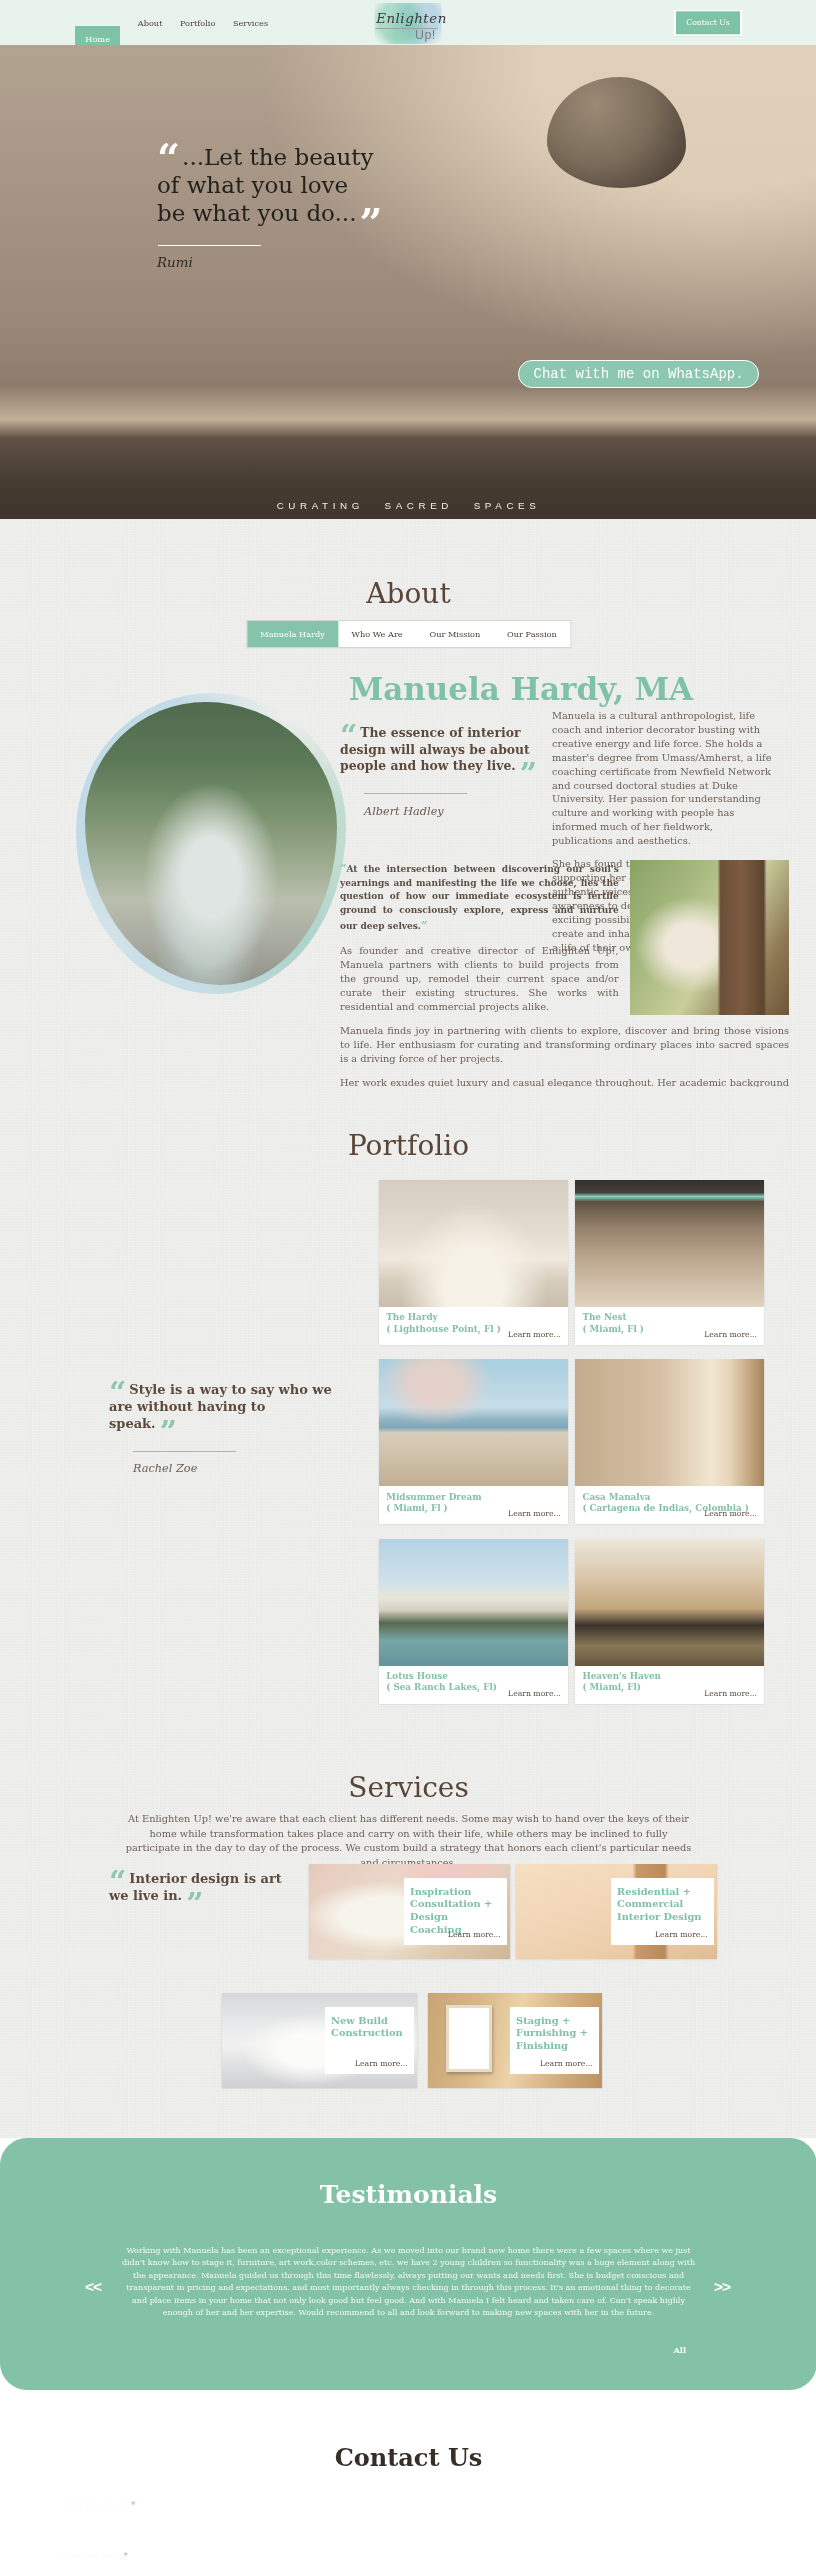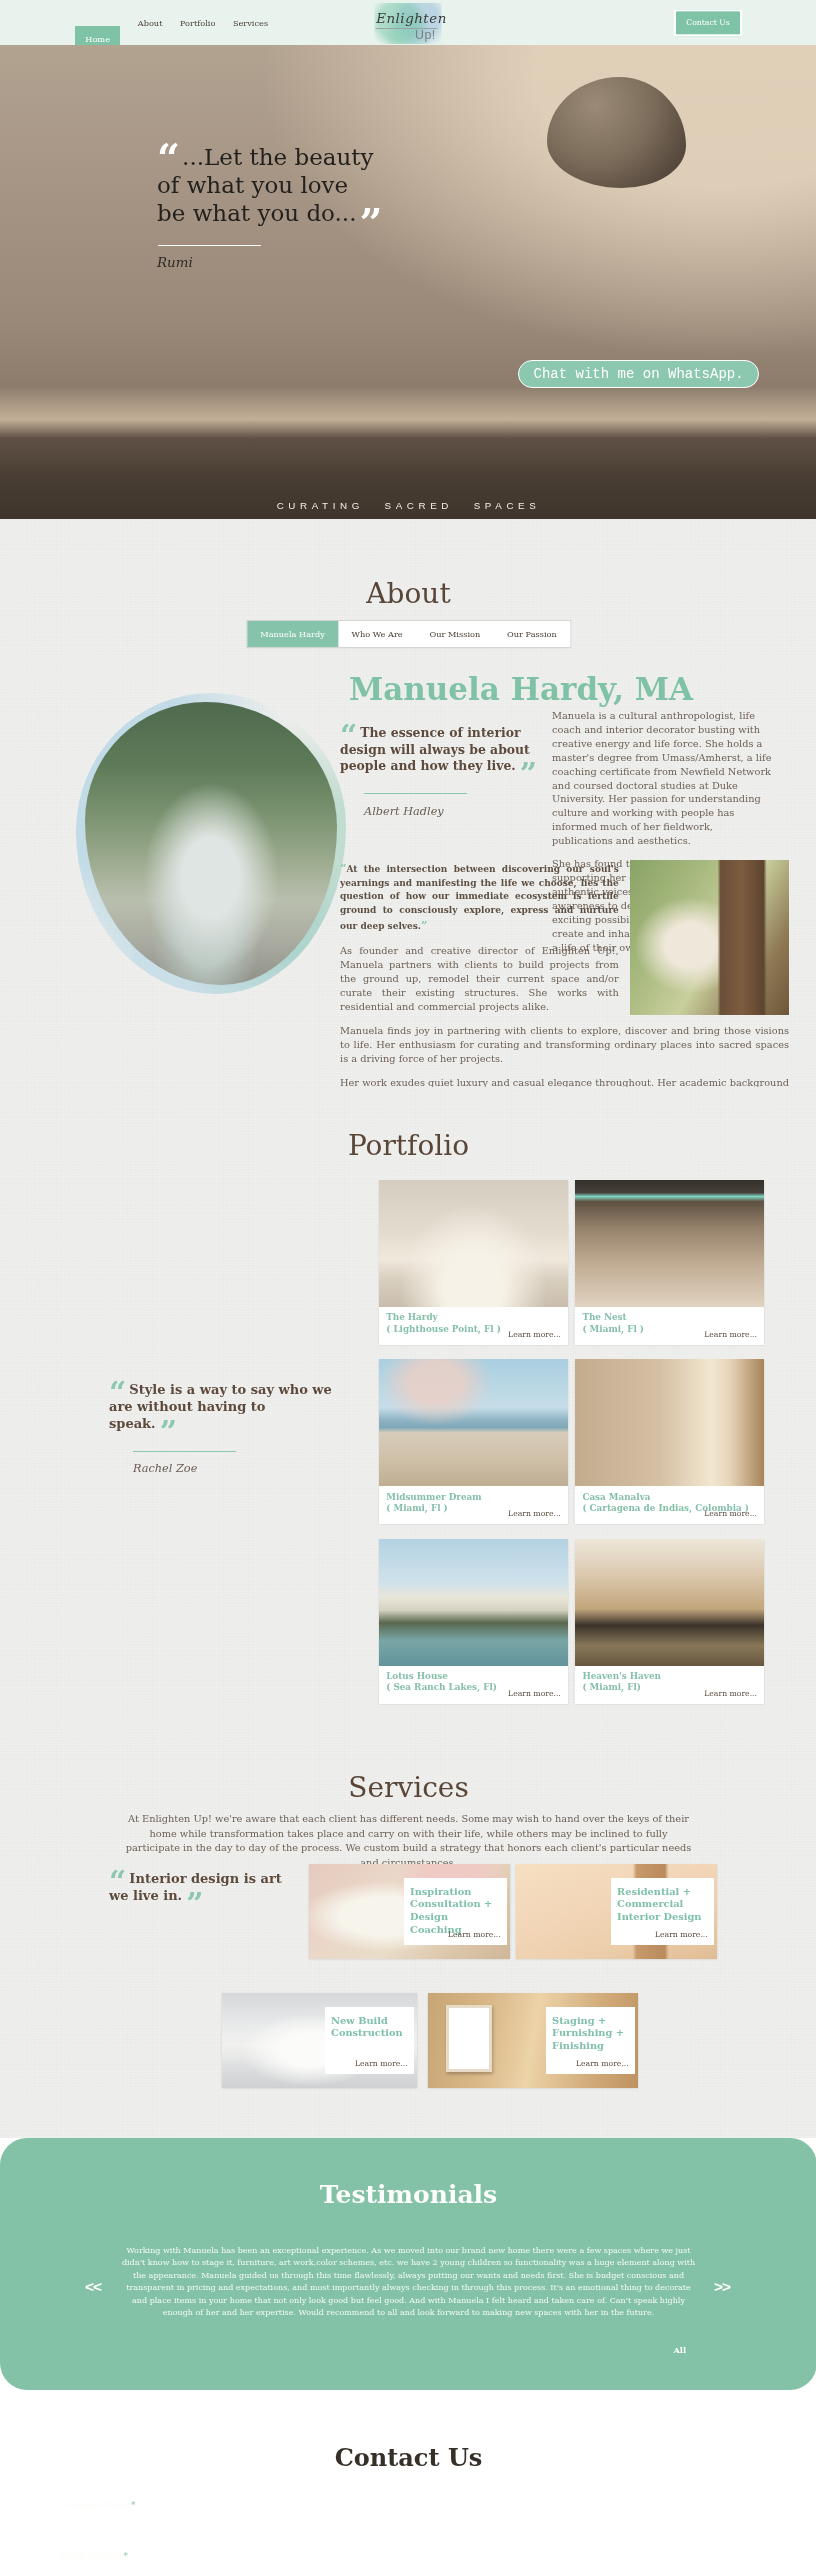--- a/index.html
+++ b/index.html
@@ -107,21 +107,21 @@
   
   .services { height:392px; position:relative; }
   .svc-title { position:absolute; top:25px; width:100%; }
   .svc-intro { position:absolute; top:66px; left:50%; transform:translateX(-50%); width:574px; text-align:center; font-size:9.8px; color:#6e6055; line-height:1.5; }
   .svc-quote { position:absolute; left:109px; top:125px; width:185px; }
   .svcq-text { font-size:13px; font-weight:bold; color:#5d4a3c; line-height:1.3; display:inline; }
   .svc-card { position:absolute; box-shadow:0 0.5px 2.1px rgba(0,0,0,.15); cursor:pointer; }
   .svc-1 { left:309px; top:118px; width:201px; height:95px; }
   .svc-2 { left:516px; top:118px; width:201px; height:95px; }
   .svc-3 { left:222px; top:247px; width:195px; height:95px; }
-  .svc-4 { left:428px; top:247px; width:210px; height:95px; }
+  .svc-4 { left:428px; top:247px; width:174px; height:95px; }
   .svc-overlay { position:absolute; right:3.1px; top:14.4px; bottom:14.4px; width:103px; background:#fff; padding:7.2px 6.2px; }
   .svc-3 .svc-overlay, .svc-4 .svc-overlay { width:89px; }
   .svc-name { color:#7fc0a8; font-weight:bold; font-size:9.8px; line-height:1.3; }
   .svc-more { position:absolute; right:6.2px; bottom:5.2px; font-size:7.7px; color:#5a4a3d; cursor:pointer; }
   .img-consult { background: radial-gradient(circle at 72% 12%, rgba(240,200,195,.9) 0 16%, transparent 35%),
     radial-gradient(ellipse at 38% 55%, #f7f4ec 0 26%, transparent 48%),
     linear-gradient(135deg,#e4cabc 0%,#ead6c8 30%,#e9ddc9 55%,#dcc6ab 78%,#d0b698 100%); }
   .img-moodboard { background: linear-gradient(90deg, transparent 0 58%, #c89a6a 60%, #b98a5c 74%, transparent 76%),
     linear-gradient(160deg,#f6dfc2 0%,#f2d6b8 40%,#ecceaa 70%,#dfbc95 100%); }
   .img-newbuild { background: radial-gradient(ellipse at 45% 60%, #fbfbf9 0 20%, transparent 45%),

